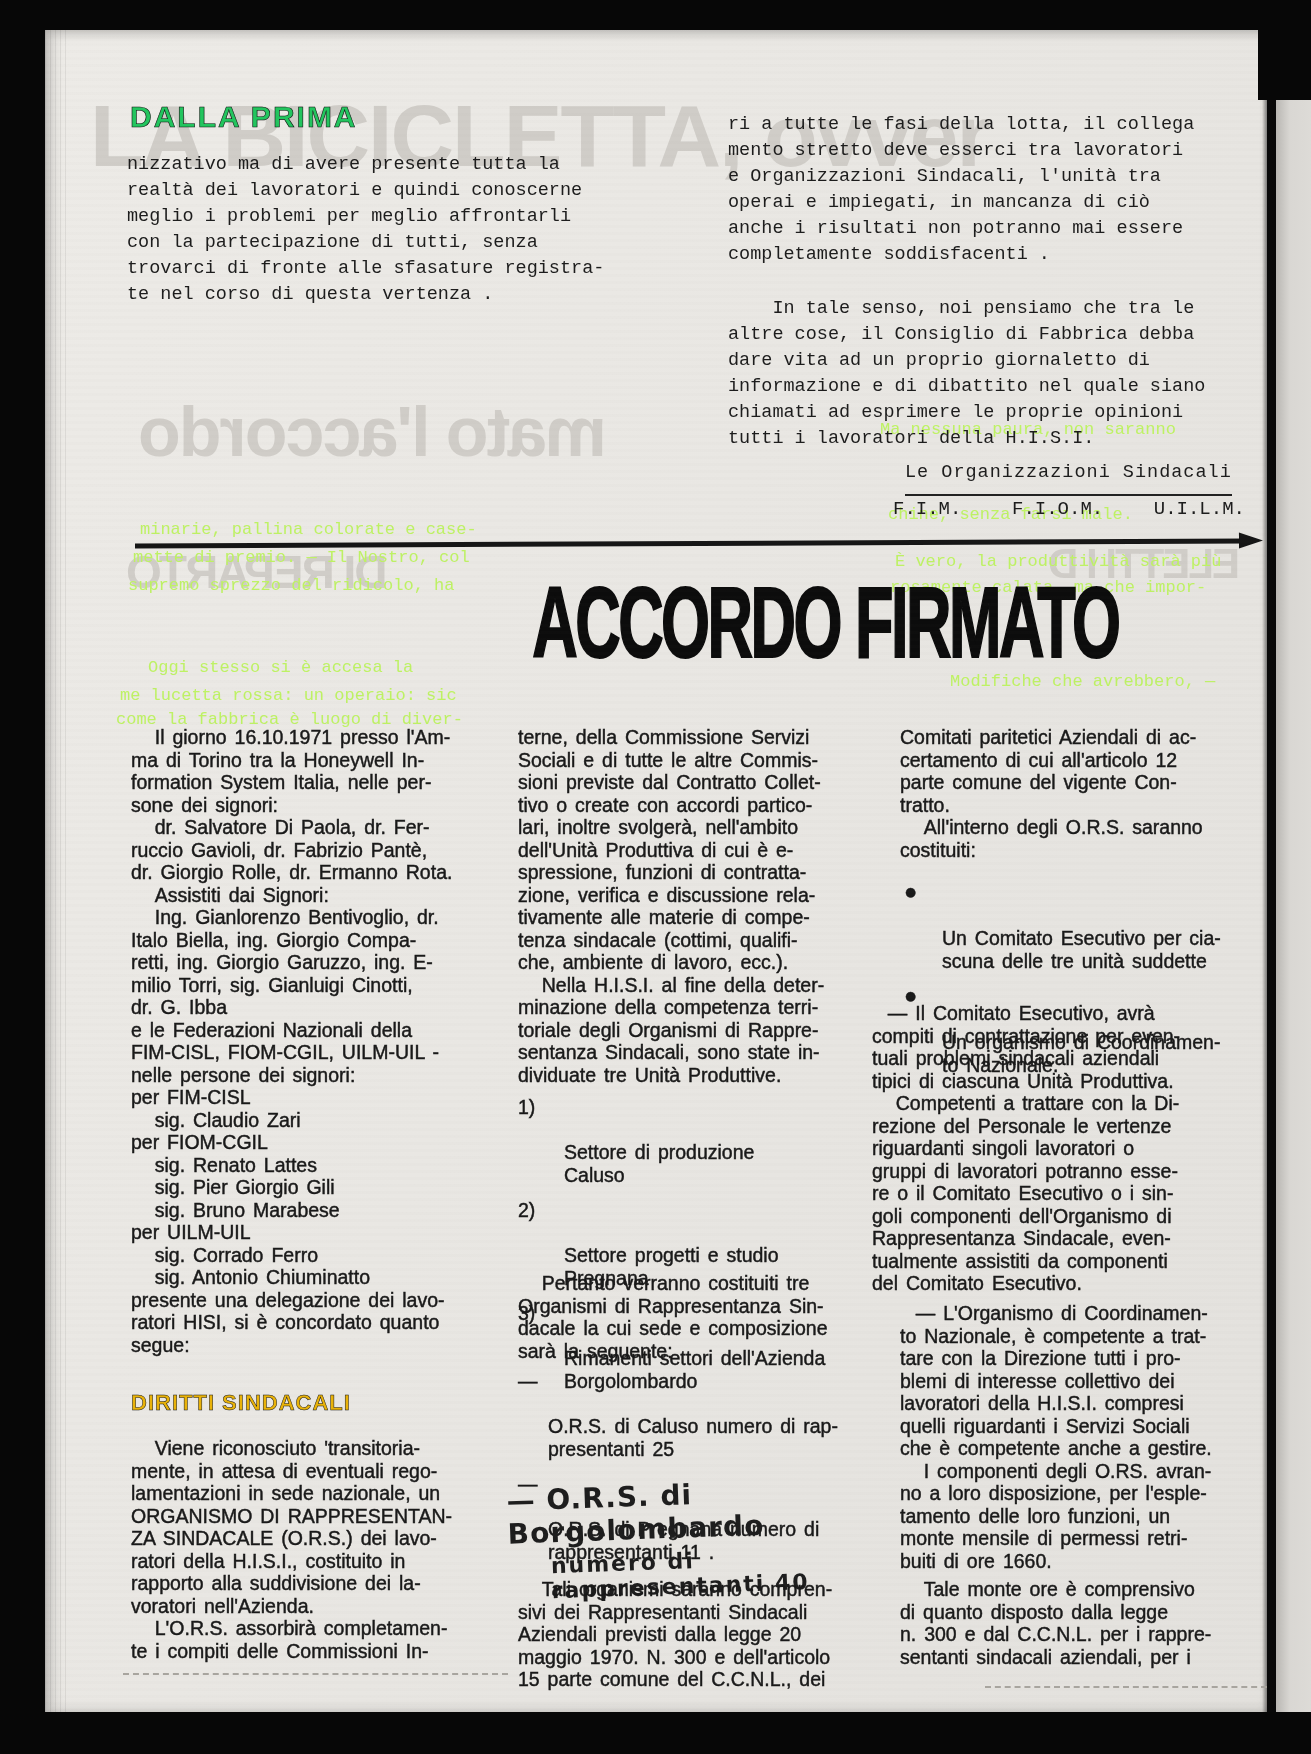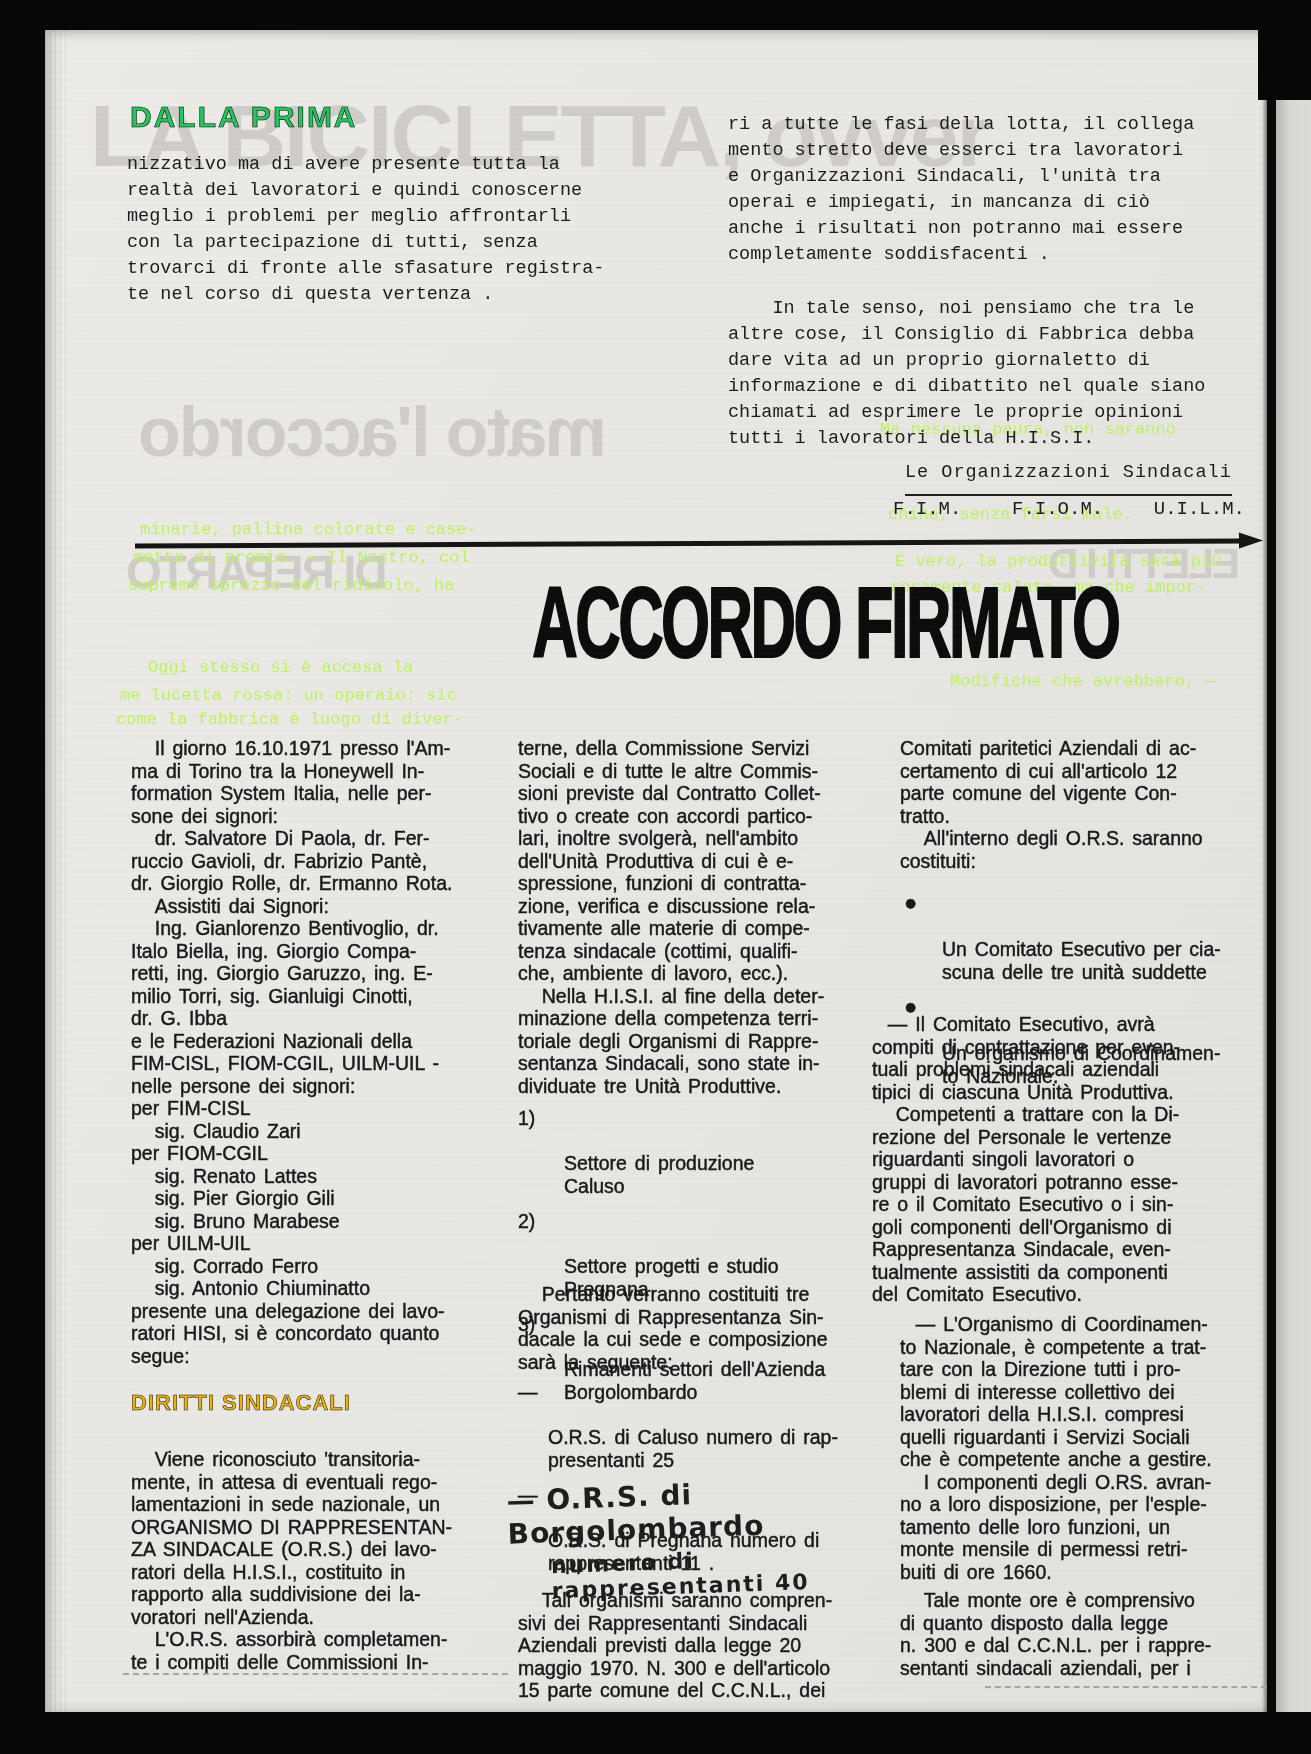--- a/index.html
+++ b/index.html
@@ -15,21 +15,21 @@
   .band{position:absolute;background:#070707;z-index:9;}
   #band-top{left:0;top:0;width:1311px;height:30px;}
   #band-left{left:0;top:0;width:45px;height:1754px;}
   #band-bottom{left:0;top:1712px;width:1311px;height:42px;}
   #corner-tr{left:1258px;top:0;width:53px;height:100px;}
 
   .abs{position:absolute;}
   .pre{white-space:pre-line;}
   .mono{font-family:"Liberation Mono","DejaVu Sans Mono",monospace;color:#1c1c1c;
         font-size:18.5px;line-height:26px;letter-spacing:0px;}
-  .body{color:#191919;font-size:19.5px;line-height:22.5px;word-spacing:2.5px;margin-top:11px;
+  .body{color:#191919;font-size:19.5px;line-height:22.5px;word-spacing:2.5px;
         -webkit-text-stroke:0.45px #191919;}
   .tl-head{font-weight:700;font-size:30px;letter-spacing:2px;color:#22c55e;
            -webkit-text-stroke:0.6px #0e0e0e;}
   .sec-head{font-weight:700;font-size:22px;letter-spacing:1px;color:#eab308;
             -webkit-text-stroke:0.5px #101010;}
   #sig-title{border-bottom:2px solid #222;padding-bottom:8px;letter-spacing:1px;}
   #sig-row{display:flex;justify-content:space-between;font-family:"Liberation Mono",monospace;
            font-size:19px;color:#1c1c1c;}
   #rule{height:5px;background:#151515;transform:rotate(-0.25deg);}
   #rule::after{content:"";position:absolute;right:-16px;top:-6px;

